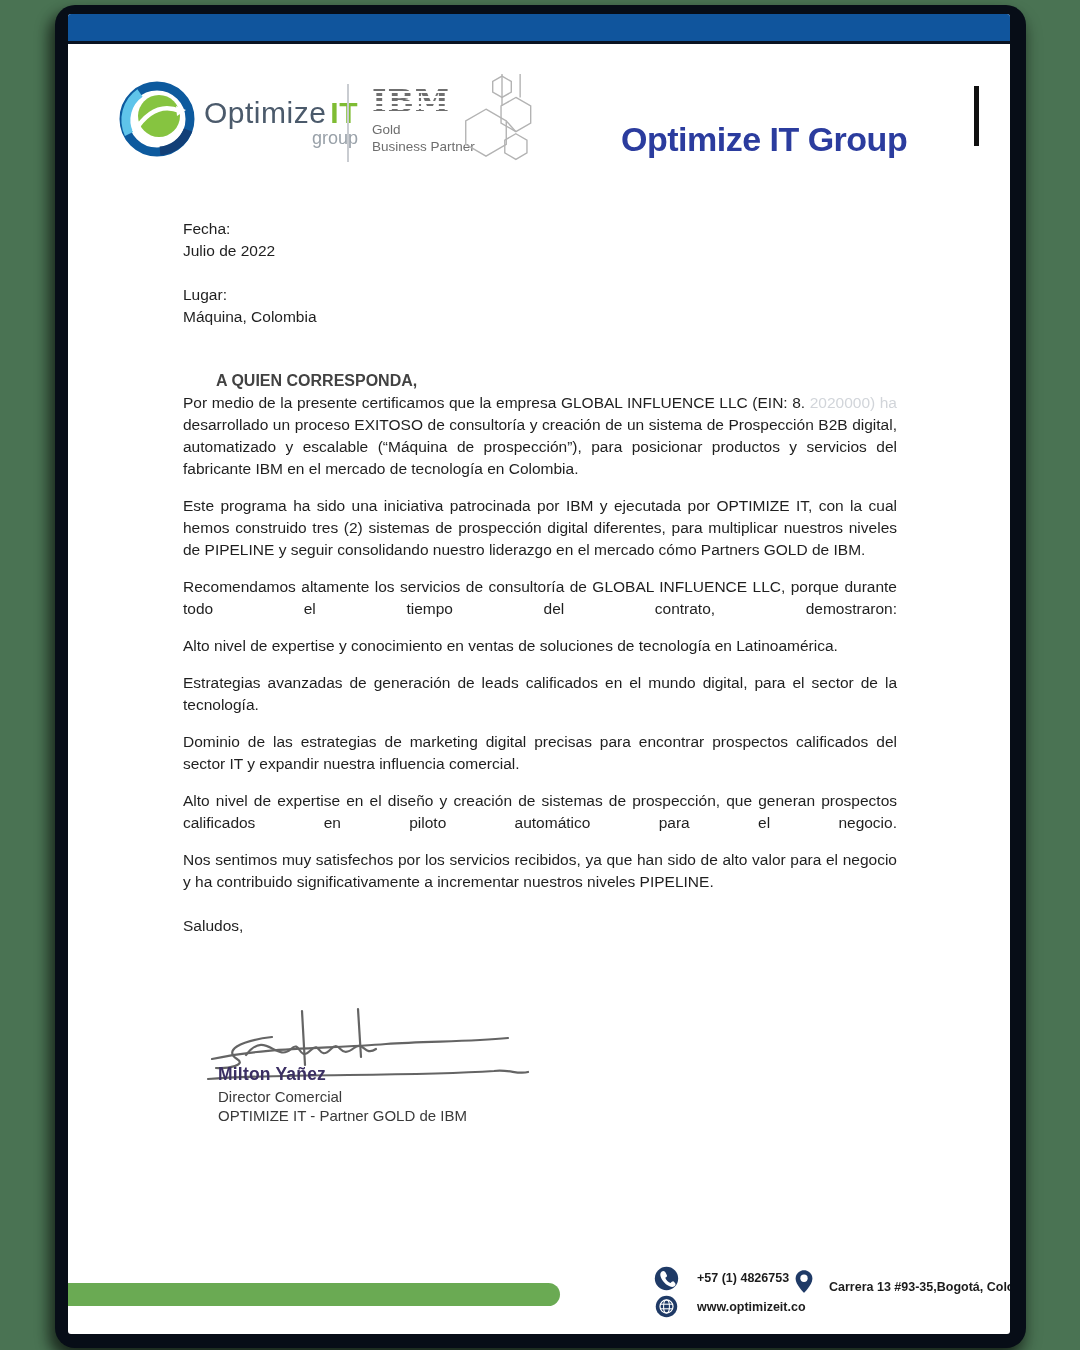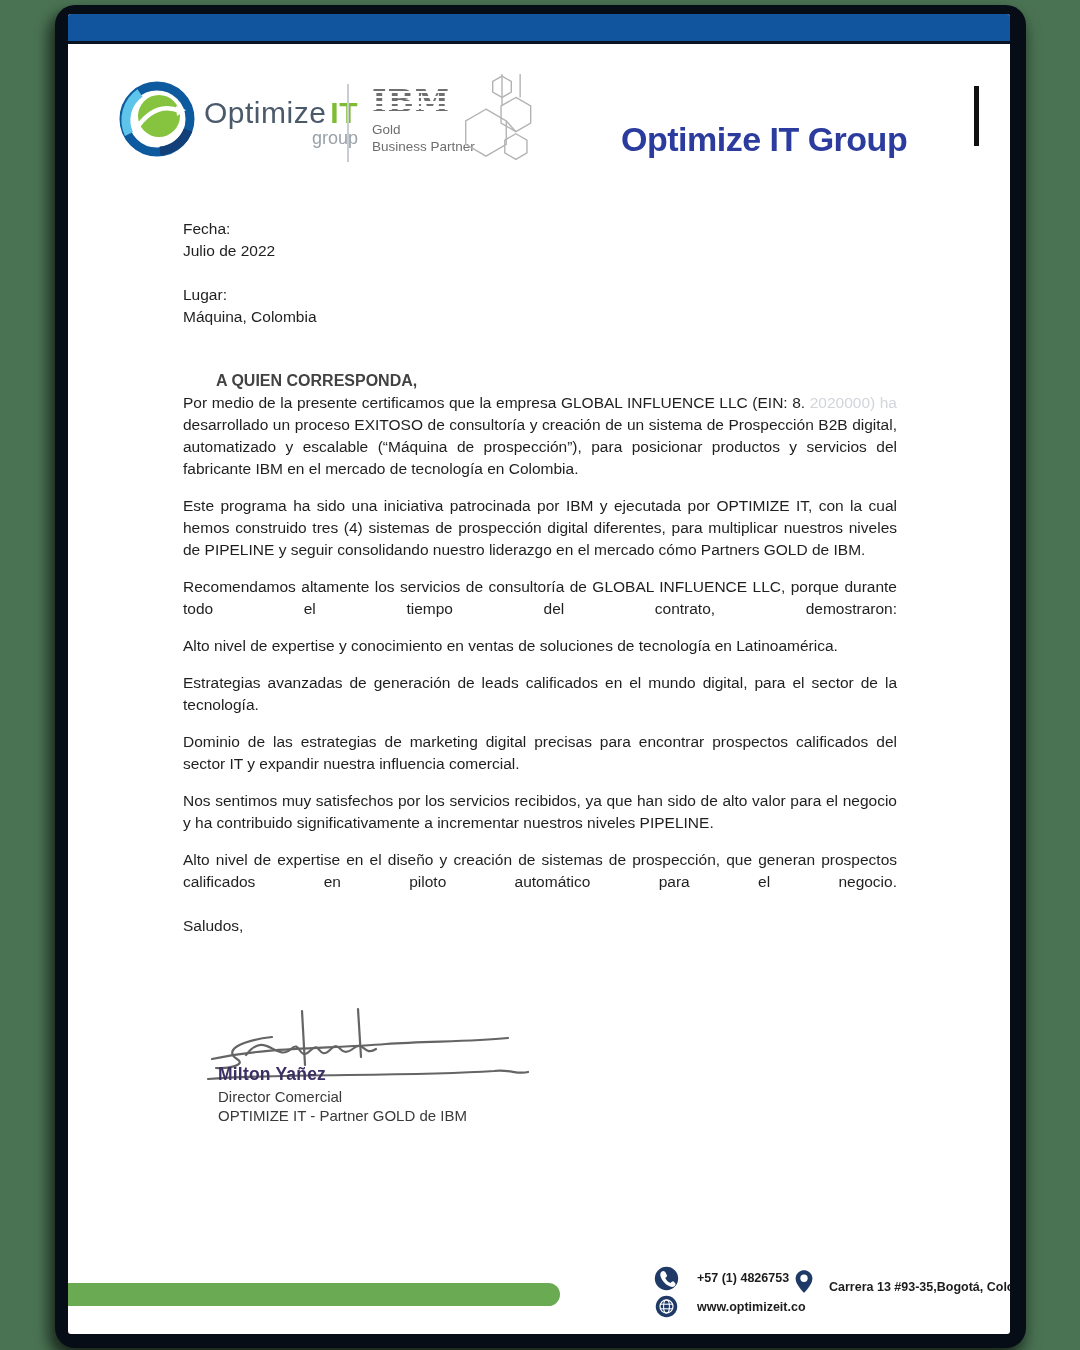--- a/index.html
+++ b/index.html
@@ -123,27 +123,27 @@
 
     <div class="body-col">
       <p class="salutation">A QUIEN CORRESPONDA,</p>
 
       <p class="para">
         <span>Por medio de la presente certificamos que la empresa GLOBAL INFLUENCE LLC (EIN: 8.</span>
         <span class="ghost">2020000) ha</span>
         <span>desarrollado un proceso EXITOSO de consultoría y creación de un sistema de Prospección B2B digital, automatizado y escalable (“Máquina de prospección”), para posicionar productos y servicios del fabricante IBM en el mercado de tecnología en Colombia.</span>
       </p>
 
-      <p class="para">Este programa ha sido una iniciativa patrocinada por IBM y ejecutada por OPTIMIZE IT, con la cual hemos construido tres (4) sistemas de prospección digital diferentes, para multiplicar nuestros niveles de PIPELINE y seguir consolidando nuestro liderazgo en el mercado cómo Partners GOLD de IBM.</p>
+      <p class="para">Este programa ha sido una iniciativa patrocinada por IBM y ejecutada por OPTIMIZE IT, con la cual hemos construido tres (2) sistemas de prospección digital diferentes, para multiplicar nuestros niveles de PIPELINE y seguir consolidando nuestro liderazgo en el mercado cómo Partners GOLD de IBM.</p>
       <p class="para force-last">Recomendamos altamente los servicios de consultoría de GLOBAL INFLUENCE LLC, porque durante todo el tiempo del contrato, demostraron:</p>
       <p class="para">Alto nivel de expertise y conocimiento en ventas de soluciones de tecnología en Latinoamérica.</p>
       <p class="para">Estrategias avanzadas de generación de leads calificados en el mundo digital, para el sector de la tecnología.</p>
       <p class="para">Dominio de las estrategias de marketing digital precisas para encontrar prospectos calificados del sector IT y expandir nuestra influencia comercial.</p>
+      <p class="para force-last">Alto nivel de expertise en el diseño y creación de sistemas de prospección, que generan prospectos calificados en piloto automático para el negocio.</p>
       <p class="para">Nos sentimos muy satisfechos por los servicios recibidos, ya que han sido de alto valor para el negocio y ha contribuido significativamente a incrementar nuestros niveles PIPELINE.</p>
-      <p class="para force-last">Alto nivel de expertise en el diseño y creación de sistemas de prospección, que generan prospectos calificados en piloto automático para el negocio.</p>
 
       <p class="para closing">Saludos,</p>
     </div>
 
     <div class="signature-svg">
       <svg width="330" height="85" viewBox="0 0 330 85" fill="none" stroke="#4a4a4a" stroke-width="2.2" stroke-linecap="round" opacity="0.85">
         <path d="M6,52 C60,40 120,42 180,37 C220,34 262,35 302,31"></path>
         <path d="M40,48 C60,22 70,56 85,42 C95,32 92,56 105,43 C115,33 112,55 125,42 C135,32 133,53 148,41 C158,33 158,50 170,42"></path>
         <path d="M96,4 L99,58"></path>
         <path d="M152,2 L155,50"></path>

